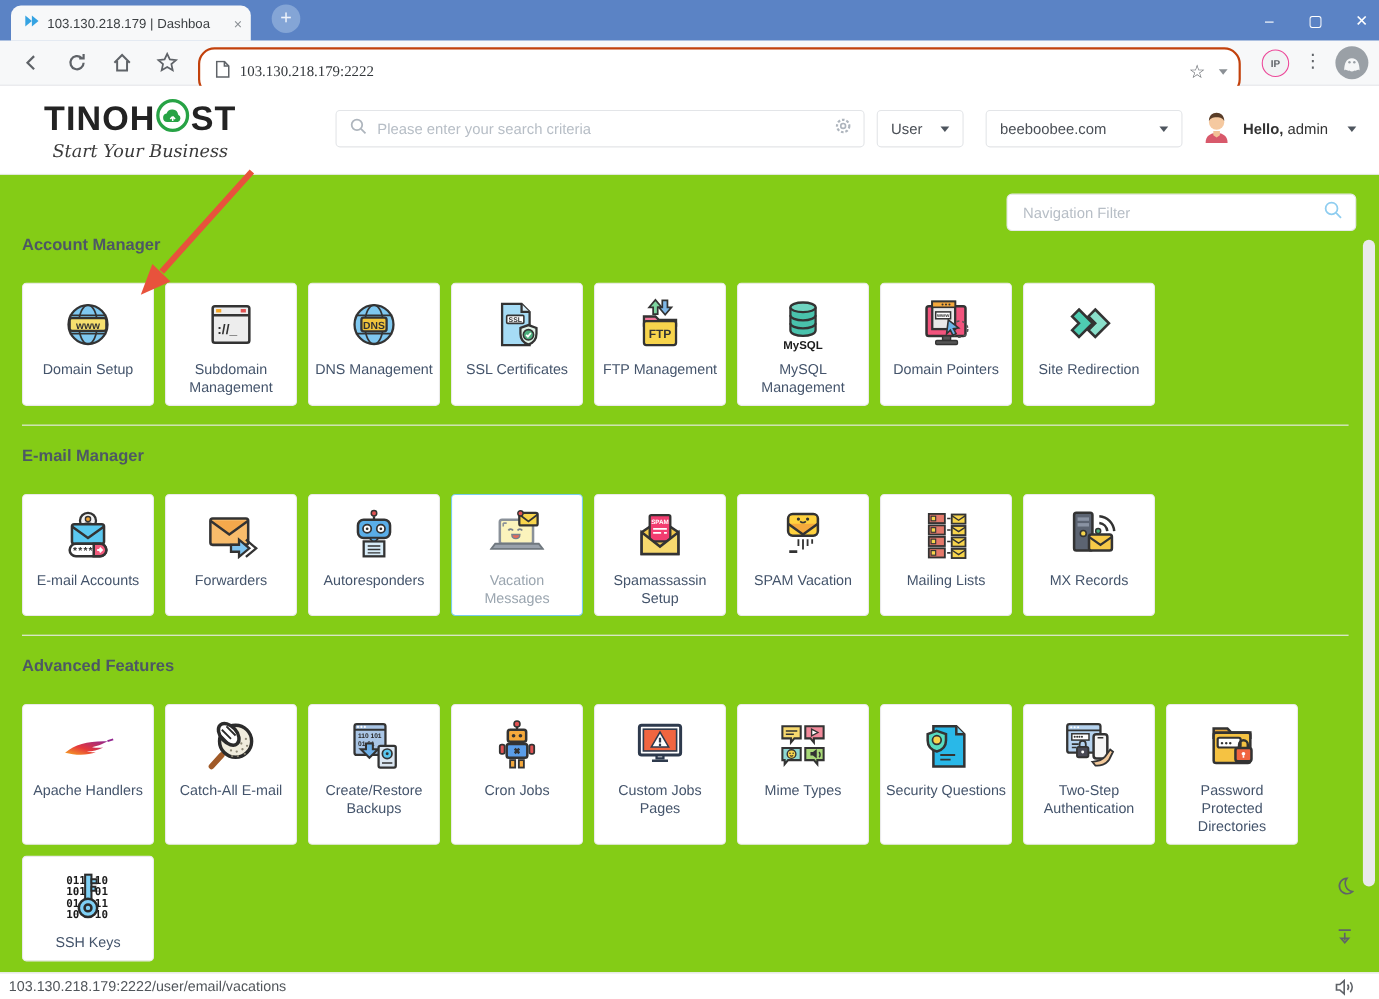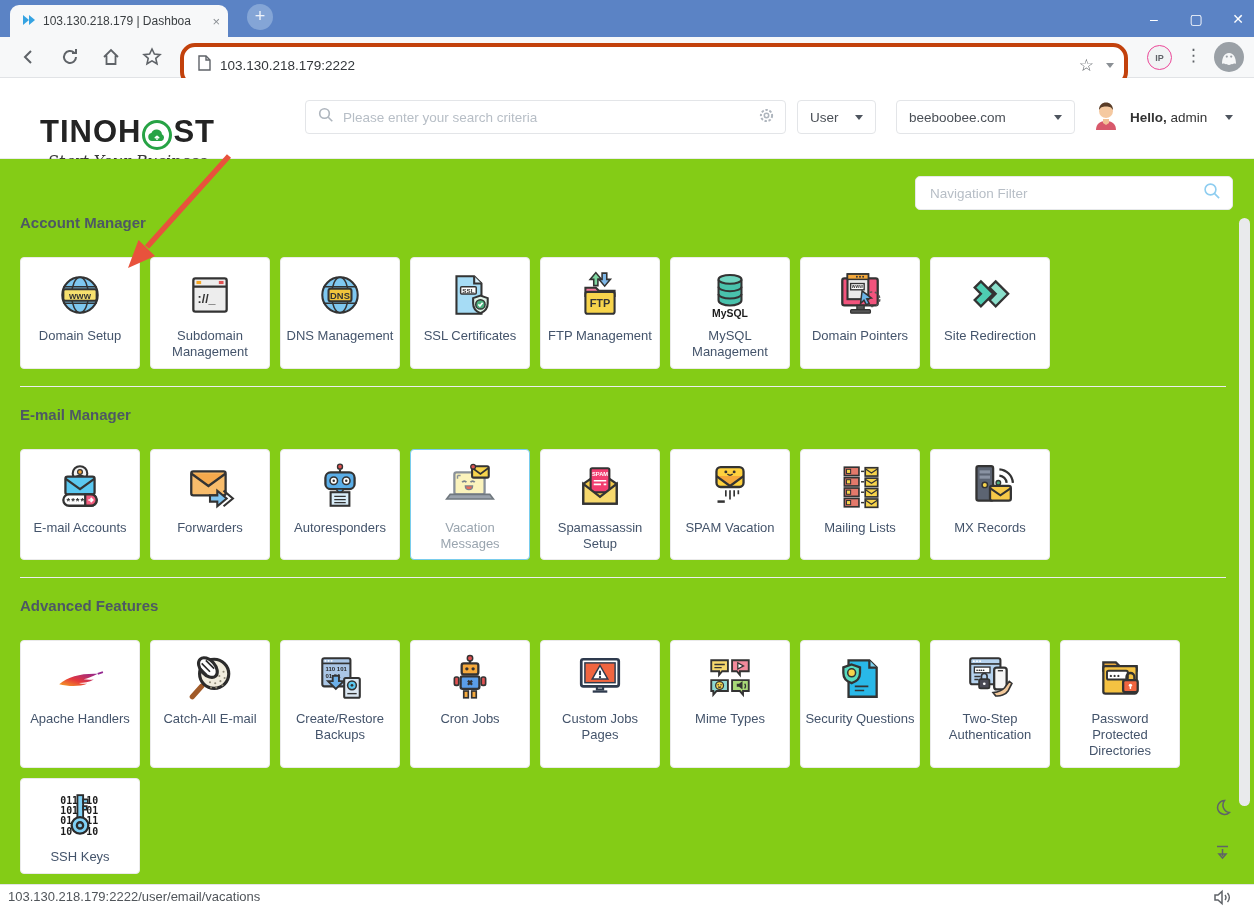--- a/index.html
+++ b/index.html
@@ -11,31 +11,31 @@
   .tab { position:absolute; left:10px; top:5px; width:218px; height:32px; background:#f7f8f9; border-radius:9px 9px 0 0; display:flex; align-items:center; padding:0 8px 0 12px; }
   .tab-title { flex:1; font-size:12px; color:#3c4043; white-space:nowrap; overflow:hidden; margin-left:7px; }
   .tab-close { color:#8a8f94; font-size:13px; margin-left:4px; cursor:default; }
   .newtab-btn { position:absolute; left:247px; top:4px; width:26px; height:26px; border-radius:50%; background:#84a5d6; color:#eef3fa; font-size:18px; line-height:24px; text-align:center; }
   .win-controls { position:absolute; right:8px; top:0; height:37px; display:flex; align-items:center; gap:26px; color:#fff; }
   .win-controls span { font-size:14px; width:16px; text-align:center; }
 
   
   .toolbar { position:absolute; top:37px; left:0; right:0; height:41px; background:#f7f8f9; border-bottom:1px solid #e1e3e6; display:flex; align-items:center; }
   .nav-ic { width:24px; height:24px; margin-left:17px; display:flex; align-items:center; justify-content:center; color:#5f6368; }
-  .addr { position:absolute; left:180px; right:126px; top:6px; height:44px; background:#fff; border:4px solid #c2410c; border-radius:15px; display:flex; align-items:center; padding:0 10px 0 14px; }
+  .addr { position:absolute; left:180px; right:126px; top:6px; height:44px; background:#fff; border:2px solid #c2410c; border-radius:15px; display:flex; align-items:center; padding:0 10px 0 14px;font-family:Liberation Serif, serif; }
   .addr-url { flex:1; font-size:13.5px; color:#33373b; margin-left:9px; }
   .addr-right { display:flex; align-items:center; gap:4px; color:#5f6368; }
   .ext-ip { width:25px; height:25px; border-radius:50%; background:#f1f3f4; border:1px solid #ec4899; font-size:9px; font-weight:bold; color:#5f6368; display:flex; align-items:center; justify-content:center; position:absolute; right:82px; top:8px; }
   .menu-dots { position:absolute; right:52px; top:8px; font-size:17px; color:#5f6368; }
   .profile { position:absolute; right:10px; top:5px; width:30px; height:30px; border-radius:50%; background:#9aa0a6; display:flex; align-items:center; justify-content:center; }
 
   
   .site-header { position:absolute; top:78px; left:0; right:0; height:81px; background:#fff; border-bottom:1px solid #e9ebed; }
   .logo { position:absolute; left:20px; top:12px; width:215px; text-align:center; }
-  .logo-line { display:flex; align-items:flex-end; justify-content:center;margin-top:24px; }
+  .logo-line { display:flex; align-items:flex-start; justify-content:center; }
   .logo-txt { font-size:31px; font-weight:bold; color:#232323; letter-spacing:1px; }
   .logo-o { width:30px; height:30px; border-radius:50%; border:3px solid #27a345; display:flex; align-items:center; justify-content:center; margin:0 1px; }
   .logo-tag { font-family:"DejaVu Serif",serif; font-style:italic; font-size:16px; color:#3a3a3a; margin-top:2px; }
   .hsearch { position:absolute; left:305px; top:22px; width:481px; height:34px; border:1px solid #e3e5e8; border-radius:4px; display:flex; align-items:center; padding:0 10px 0 12px; }
   .hsearch input { flex:1; border:none; outline:none; font-size:13.5px; color:#7f1d1d; margin-left:9px; font-family:inherit; }
   .hsearch input::placeholder, .navfilter input::placeholder { color:#b7bec6; }
   .hdrop { position:absolute; top:22px; height:34px; border:1px solid #e3e5e8; border-radius:4px; display:flex; align-items:center; justify-content:space-between; font-size:13.5px; color:#4a4f56; padding:0 12px; background:#fff; }
   .drop-user { left:797px; width:79px; }
   .drop-domain { left:896px; width:179px; }
   .caret { width:0; height:0; border-left:4.5px solid transparent; border-right:4.5px solid transparent; border-top:5.5px solid #4e555e; margin-left:8px; }

